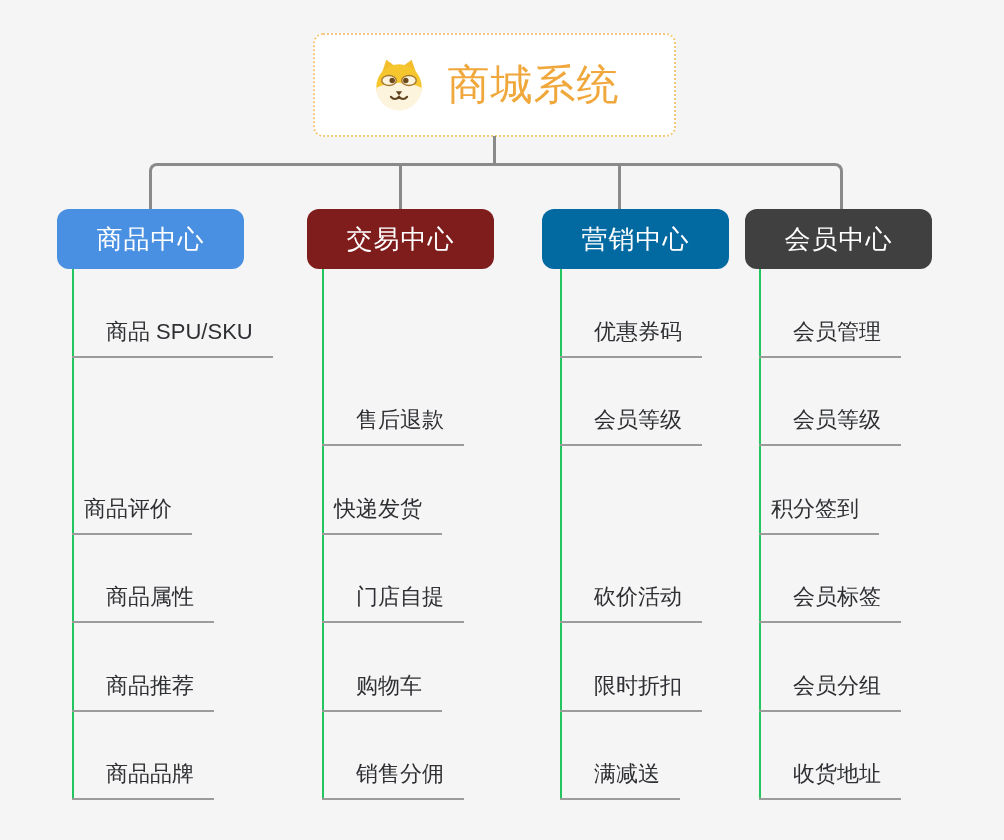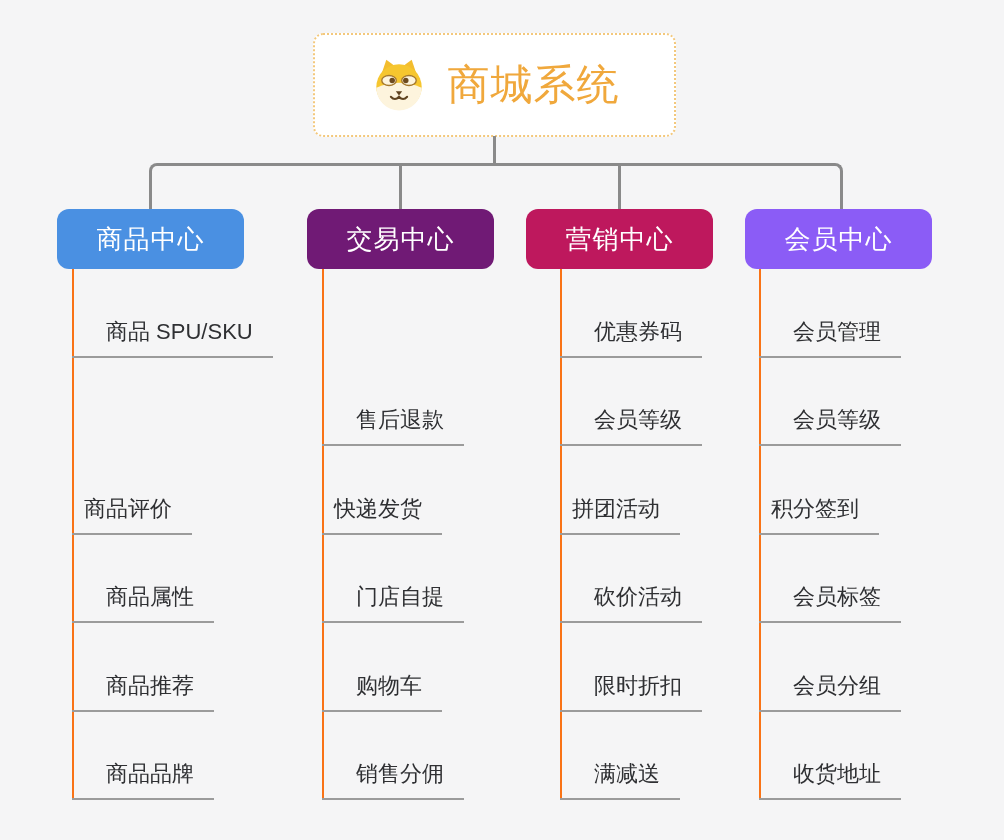--- a/index.html
+++ b/index.html
@@ -23,27 +23,27 @@
   }
   .drop{position:absolute;top:166px;width:3px;height:44px;background:#8a8a8a;}
   .d2{left:399px;} .d3{left:618px;}
   
   .branch{
     position:absolute;top:209px;width:187px;height:60px;border-radius:12px;
     color:#ffffff;font-size:26px;display:flex;align-items:center;justify-content:center;
     letter-spacing:1px;cursor:default;
   }
   .b0{left:57px;background:#4a90e2;}
-  .b1{left:307px;background:#701a75;}
-  .b2{left:526px;background:#be185d;}
-  .b3{left:745px;background:#8b5cf6;}
+  .b1{left:307px;background:#7f1d1d;}
+  .b2{left:542px;background:#0369a1;}
+  .b3{left:745px;background:#404040;}
   
   .col{
     position:absolute;top:269px;height:531px;width:250px;
-    border-left:2px solid #f97316;box-sizing:content-box;
+    border-left:2px solid #22c55e;box-sizing:content-box;
   }
   .c0{left:72px;} .c1{left:322px;} .c2{left:560px;} .c3{left:759px;}
   .item{
     position:absolute;left:-2px;white-space:nowrap;width:fit-content;
     padding:0 20px 8px 34px;font-size:22px;line-height:32px;height:32px;
     color:#2f3033;border-bottom:2px solid #9b9b9b;
   }
   .i0{top:47px;} .i1{top:135px;} .i2{top:224px;padding-left:12px;} .i3{top:312px;} .i4{top:401px;} .i5{top:489px;}
 </style>
 </head>
@@ -91,21 +91,20 @@
     <div class="item i1">售后退款</div>
     <div class="item i2">快递发货</div>
     <div class="item i3">门店自提</div>
     <div class="item i4">购物车</div>
     <div class="item i5">销售分佣</div>
   </div>
 
   <div class="col c2">
     <div class="item i0">优惠券码</div>
     <div class="item i1">会员等级</div>
-    <div class="item i2">拼团活动</div>
     <div class="item i3">砍价活动</div>
     <div class="item i4">限时折扣</div>
     <div class="item i5">满减送</div>
   </div>
 
   <div class="col c3">
     <div class="item i0">会员管理</div>
     <div class="item i1">会员等级</div>
     <div class="item i2">积分签到</div>
     <div class="item i3">会员标签</div>

